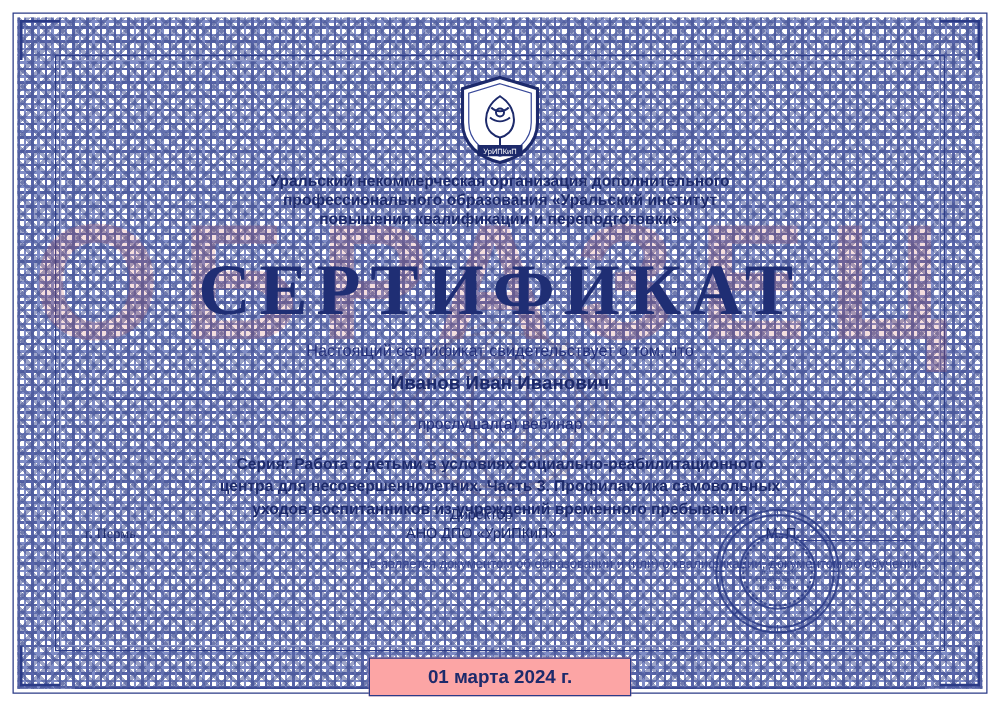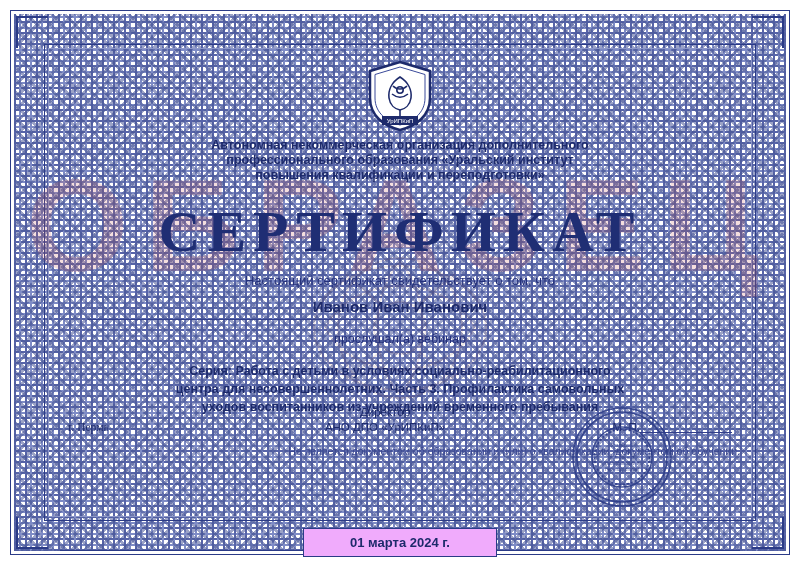--- a/index.html
+++ b/index.html
@@ -245,23 +245,23 @@
   .date-footer {
     position: absolute;
     left: 0; right: 0;
     bottom: 8px;
     display: flex;
     justify-content: center;
     z-index: 3;
   }
   .date-box {
     border: 1px solid #2b3b87;
-    background: #f0abfc;
+    background: #fca5a5;
     padding: 6px 46px;
-    font-size: 13px;
+    font-size: 15px;
     font-weight: bold;
     color: #1d2a6b;
   }
   .date-wing {
     position: absolute;
     bottom: 14px;
     height: 1px;
     background: #2b3b87;
   }
 </style>
@@ -303,21 +303,21 @@
           <path d="M27 26 C31 30 37 30 41 26"></path>
           <path d="M26 34 C31 38 37 38 42 34"></path>
           <circle cx="34" cy="30" r="3.2"></circle>
         </g>
         <rect x="16" y="56" width="36" height="9" fill="#1d2a6b"></rect>
         <text x="34" y="63" text-anchor="middle" font-family="Liberation Sans, sans-serif" font-size="6" fill="#ffffff">УрИПКиП</text>
       </svg>
     </div>
 
     <div class="org-name">
-      <div>Автономная некоммерческая организация дополнительного</div>
+      <div>Уральский некоммерческая организация дополнительного</div>
       <div>профессионального образования «Уральский институт</div>
       <div>повышения квалификации и переподготовки»</div>
     </div>
 
     <div class="title">СЕРТИФИКАТ</div>
 
     <div class="subtitle">Настоящий сертификат свидетельствует о том, что</div>
 
     <div class="recipient-block">
       <div class="recipient-name">Иванов Иван Иванович</div>

